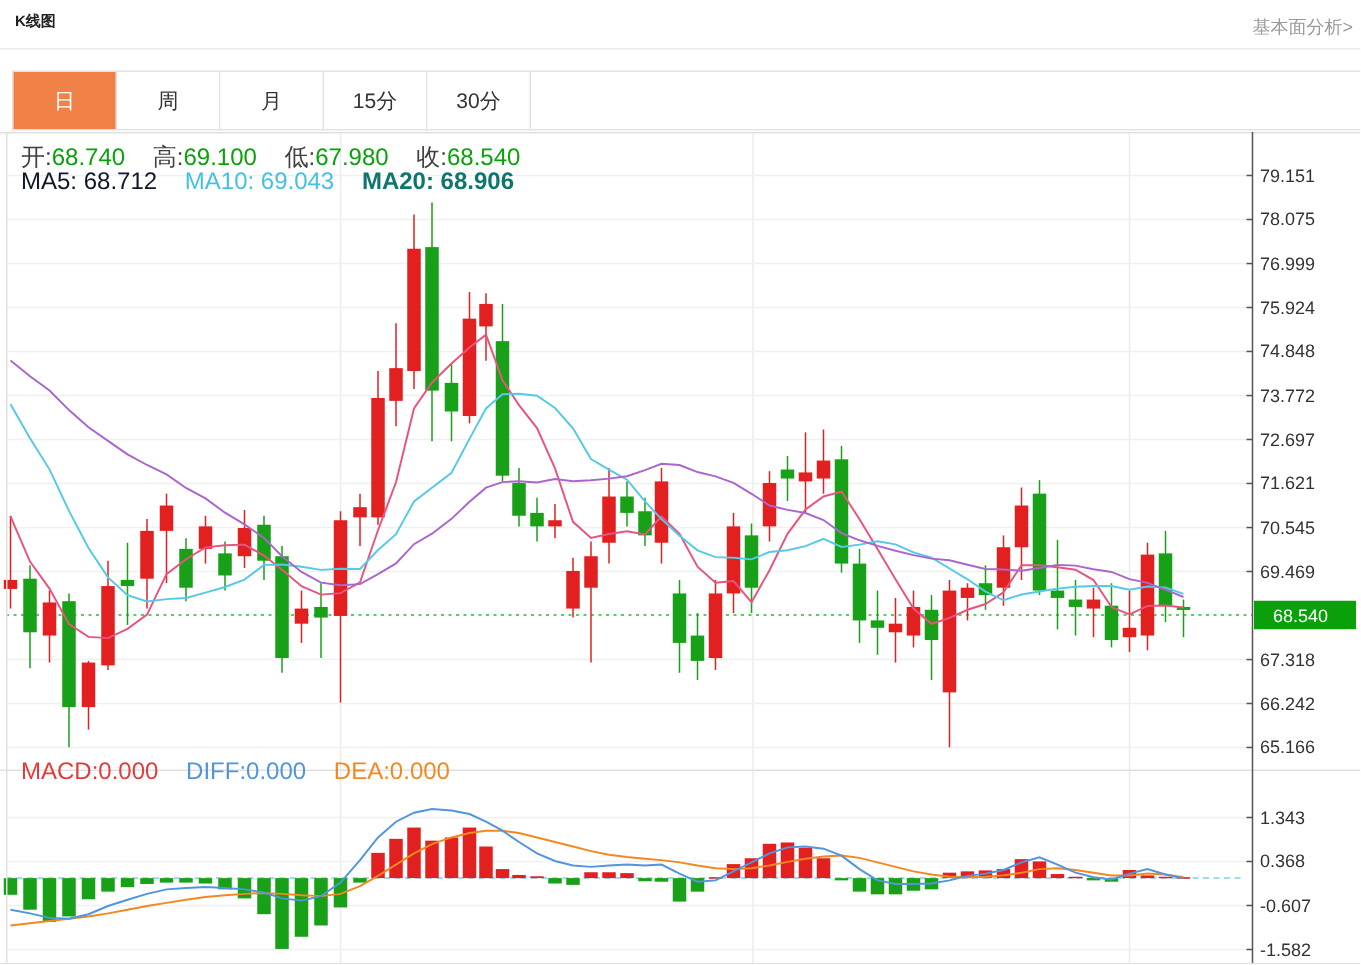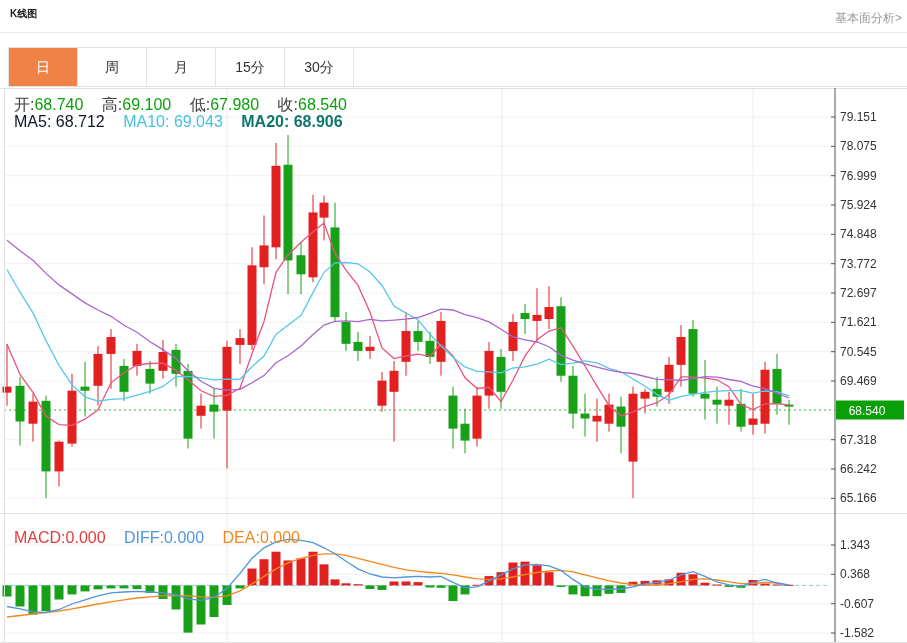--- a/index.html
+++ b/index.html
@@ -9,21 +9,21 @@
   #fund-link{position:absolute;right:5px;top:10px;font-size:12px;color:#999;cursor:pointer;}
   #title-divider{position:absolute;left:0;top:32px;width:907px;height:1px;background:#ebebeb;}
   #tabbar{position:absolute;left:8px;top:47px;width:899px;height:40px;display:flex;border-top:1px solid #e3e3e3;border-bottom:1px solid #e3e3e3;border-left:1px solid #e3e3e3;box-sizing:border-box;background:#fff;}
   .tab{width:69px;height:100%;line-height:38px;text-align:center;font-size:14px;color:#333;border-right:1px solid #e3e3e3;box-sizing:border-box;cursor:pointer;background:#fff;}
   .tab.active{background:#f08247;color:#fff;}
   .tab-filler{flex:1;}
   #chart-svg{position:absolute;left:0;top:88px;}
   .txrow{position:absolute;font-size:16px;white-space:nowrap;}
   #ohlc-row{left:14px;top:95px;}
   #ma-row{left:14px;top:113px;}
-  #macd-row{left:14px;top:529px;}
+  #macd-row{left:14px;top:506px;}
   .lbl{color:#404040;}
   .grn{color:#0aa10a;}
   .ma5c{color:#0f172a;}
   .ma10c{color:#45c0e0;}
   .ma20c{color:#0f766e;font-weight:bold;}
   .macdc{color:#e03c3c;}
   .diffc{color:#5095dd;}
   .deac{color:#f2881f;}
   .sp{display:inline-block;width:14px;}
   svg text{font-family:"Liberation Sans","DejaVu Sans",sans-serif;}

